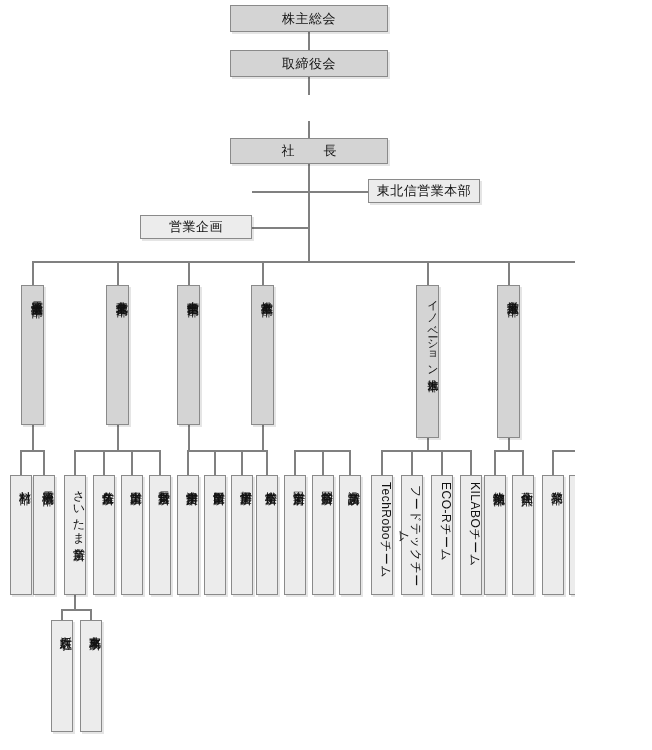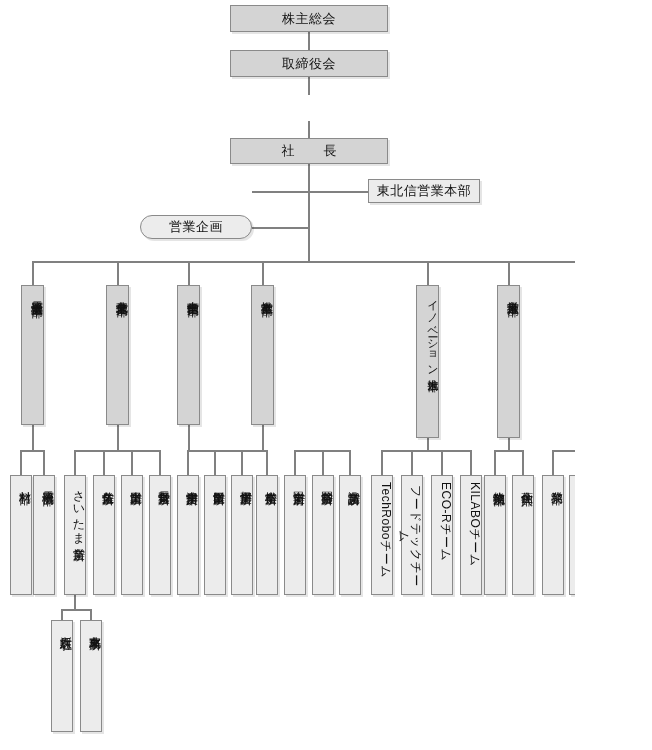--- a/index.html
+++ b/index.html
@@ -99,21 +99,21 @@
     <span>取締役会</span>
   </div>
 
 
   <div class="box h-box spaced" style="left:230px; top:138px; width:158px; height:26px;">
     <span>社　長</span>
   </div>
 
 
 
-  <div class="box h-box light" style="left:140px; top:215px; width:112px; height:24px;border-radius:12px;">
+  <div class="box h-box light" style="left:140px; top:215px; width:112px; height:24px;">
     <span>営業企画</span>
   </div>
 
   <div class="box h-box light" style="left:368px; top:179px; width:112px; height:24px;">
     <span>東北信営業本部</span>
   </div>
 
   <div class="ln h" style="left:32px; top:261px; width:563px;"></div>
 
   <div class="ln v" style="left:32px;  top:261px; height:24px;"></div>

